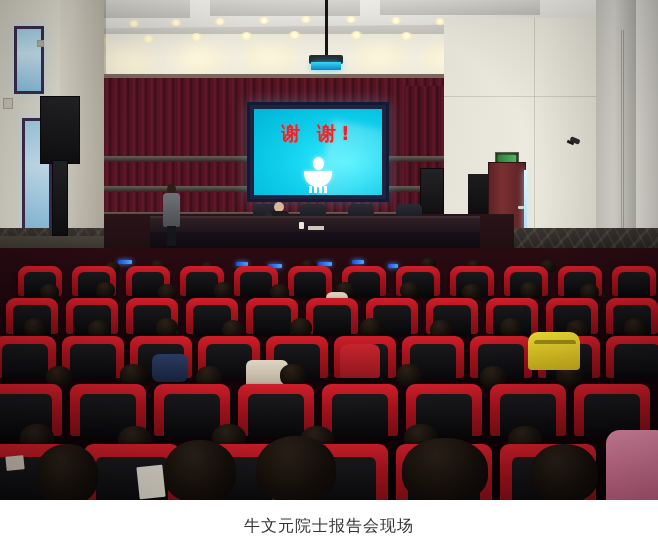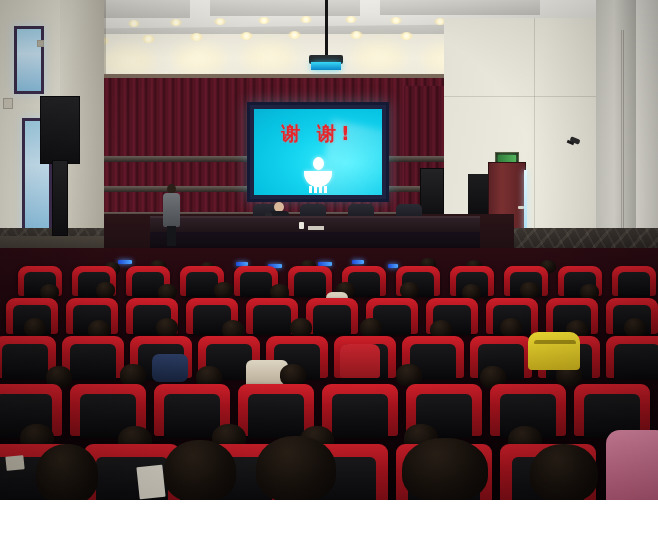--- a/index.html
+++ b/index.html
@@ -490,14 +490,17 @@
       <div class="head" style="left:256px;top:188px;width:80px;height:66px;"></div>
       <div class="head" style="left:402px;top:190px;width:86px;height:64px;"></div>
       <div class="head" style="left:530px;top:196px;width:68px;height:58px;"></div>
       <div class="paper-fg" style="left:138px;top:218px;width:26px;height:32px;"></div>
       <div class="paper-fg" style="left:6px;top:208px;width:18px;height:14px;background:#cfc8b8;"></div>
     </div>
 
     <div class="darkvig"></div>
   </div>
 
+  <div class="caption">
+    <span>牛文元院士报告会现场</span>
+  </div>
 
 </div>
 
 </body></html>

